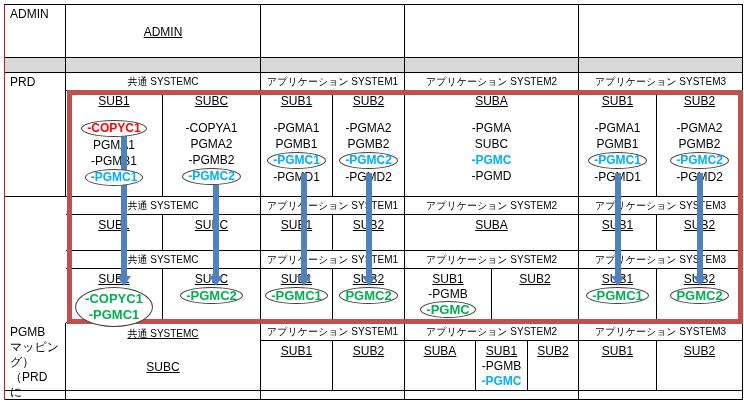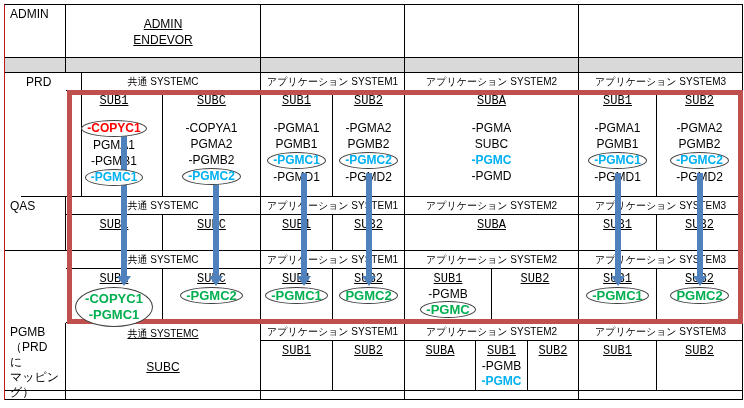--- a/index.html
+++ b/index.html
@@ -6,21 +6,21 @@
   .sheet{position:relative;width:744px;height:408px;background:#fff;overflow:hidden;
          font-family:"Liberation Sans","DejaVu Sans",sans-serif;font-size:12px;color:#000;}
   .tbl{position:absolute;left:4px;top:4px;width:738px;height:395px;
        border-top:1px solid #000;border-left:1px solid #b91c1c;}
   .c{position:absolute;box-sizing:border-box;border-right:1px solid #000;border-bottom:1px solid #000;}
   .center{display:flex;align-items:center;justify-content:center;}
   .top{display:flex;flex-direction:column;align-items:center;}
   .env{padding:2px 5px;}
   .u{text-decoration:underline;}
   .sys{font-size:10px;white-space:nowrap;}
-  .sublabel{line-height:16px;margin-top:2px;font-family:Liberation Mono, monospace;}
+  .sublabel{line-height:16px;margin-top:2px;}
   .items{display:flex;flex-direction:column;align-items:center;line-height:16px;}
   .gap{margin-top:11px;}
   .red{color:#FF0000;font-weight:bold;}
   .blue{color:#00B0F0;font-weight:bold;}
   .green{color:#00B050;font-weight:bold;font-size:13px;}
   .oval{position:relative;z-index:4;background:#fff;border:1px solid #404040;border-radius:50%;
         padding:0 5px;line-height:15px;}
   .big{padding:3px 9px;display:flex;flex-direction:column;align-items:center;line-height:16px;}
   .gray{background:#D9D9D9;}
   .arrow{position:absolute;z-index:2;width:14px;}
@@ -37,34 +37,33 @@
 
 <div class="sheet">
   <div class="tbl">
 
     <div class="c env" style="left:0;top:0;width:61px;height:53px">
       <span>ADMIN</span>
     </div>
     <div class="c center" style="left:61px;top:0;width:195px;height:53px">
       <div class="admin-lines">
         <div class="u">ADMIN</div>
-        <div class="u">ENDEVOR</div>
       </div>
     </div>
     <div class="c" style="left:256px;top:0;width:144px;height:53px"></div>
     <div class="c" style="left:400px;top:0;width:174px;height:53px"></div>
     <div class="c" style="left:574px;top:0;width:164px;height:53px"></div>
 
     <div class="c gray" style="left:0;top:53px;width:61px;height:15px"></div>
     <div class="c gray" style="left:61px;top:53px;width:195px;height:15px"></div>
     <div class="c gray" style="left:256px;top:53px;width:144px;height:15px"></div>
     <div class="c gray" style="left:400px;top:53px;width:174px;height:15px"></div>
     <div class="c gray" style="left:574px;top:53px;width:164px;height:15px"></div>
 
-    <div class="c env" style="left:16px;top:68px;width:61px;height:124px">
+    <div class="c env" style="left:0;top:68px;width:61px;height:124px">
       <span>PRD</span>
     </div>
     <div class="c center sys" style="left:61px;top:68px;width:195px;height:18px">
       <span>共通 SYSTEMC</span>
     </div>
     <div class="c center sys" style="left:256px;top:68px;width:144px;height:18px">
       <span>アプリケーション SYSTEM1</span>
     </div>
     <div class="c center sys" style="left:400px;top:68px;width:174px;height:18px">
       <span>アプリケーション SYSTEM2</span>
@@ -130,23 +129,20 @@
     <div class="c top" style="left:652px;top:86px;width:86px;height:106px">
       <span class="u sublabel">SUB2</span>
       <div class="items gap">
         <span>-PGMA2</span>
         <span>PGMB2</span>
         <span class="oval blue">-PGMC2</span>
         <span>-PGMD2</span>
       </div>
     </div>
 
-    <div class="c env" style="left:0;top:192px;width:61px;height:54px">
-      <span>QAS</span>
-    </div>
     <div class="c center sys" style="left:61px;top:192px;width:195px;height:18px">
       <span>共通 SYSTEMC</span>
     </div>
     <div class="c center sys" style="left:256px;top:192px;width:144px;height:18px">
       <span>アプリケーション SYSTEM1</span>
     </div>
     <div class="c center sys" style="left:400px;top:192px;width:174px;height:18px">
       <span>アプリケーション SYSTEM2</span>
     </div>
     <div class="c center sys" style="left:574px;top:192px;width:164px;height:18px">
@@ -218,22 +214,22 @@
       <span class="oval green">-PGMC1</span>
     </div>
     <div class="c top" style="left:652px;top:264px;width:86px;height:54px">
       <span class="u sublabel">SUB2</span>
       <span class="oval green">PGMC2</span>
     </div>
 
     <div class="c env" style="left:0;top:318px;width:61px;height:68px">
       <div style="line-height:15px">
         <div>PGMB</div>
+        <div>マッピング）</div>
         <div>（PRD に</div>
-        <div>マッピング）</div>
       </div>
     </div>
     <div class="c top emer-common" style="left:61px;top:318px;width:195px;height:68px">
       <span class="u sys" style="margin-top:3px">共通 SYSTEMC</span>
       <span class="u" style="margin-top:17px">SUBC</span>
     </div>
     <div class="c center sys" style="left:256px;top:318px;width:144px;height:18px">
       <span>アプリケーション SYSTEM1</span>
     </div>
     <div class="c center sys" style="left:400px;top:318px;width:174px;height:18px">

